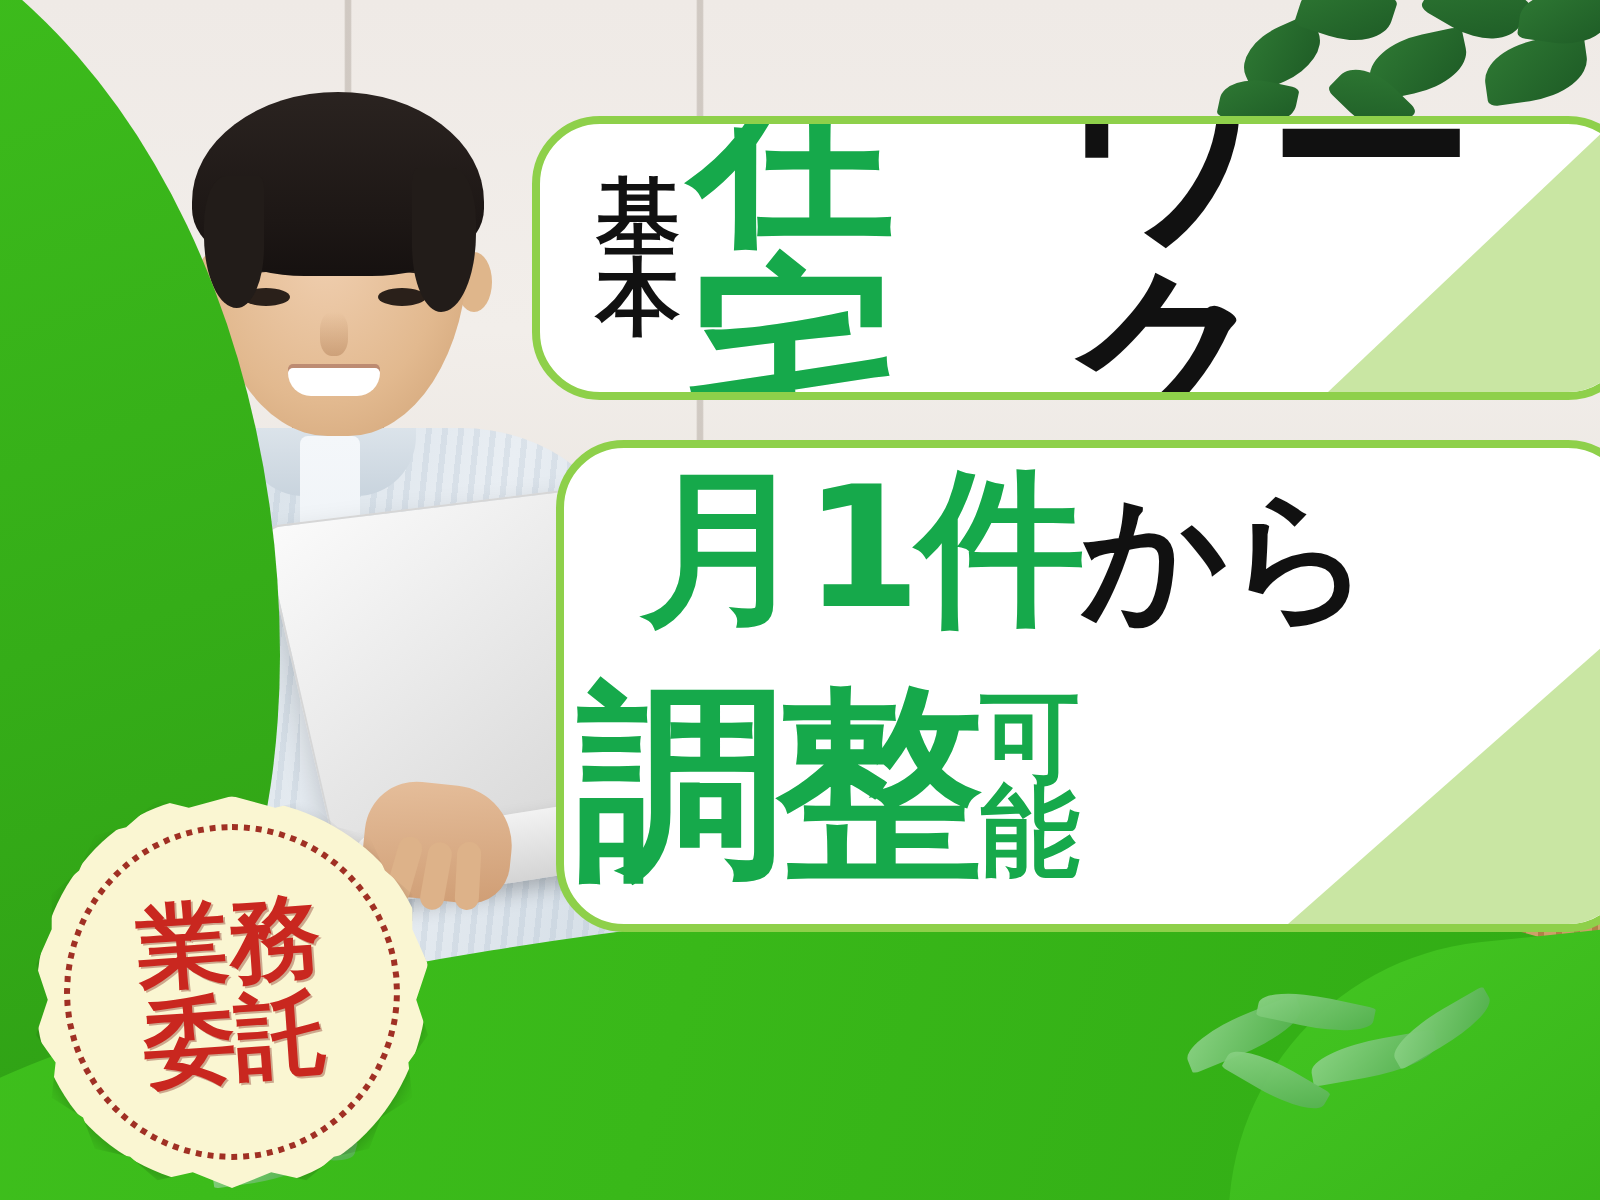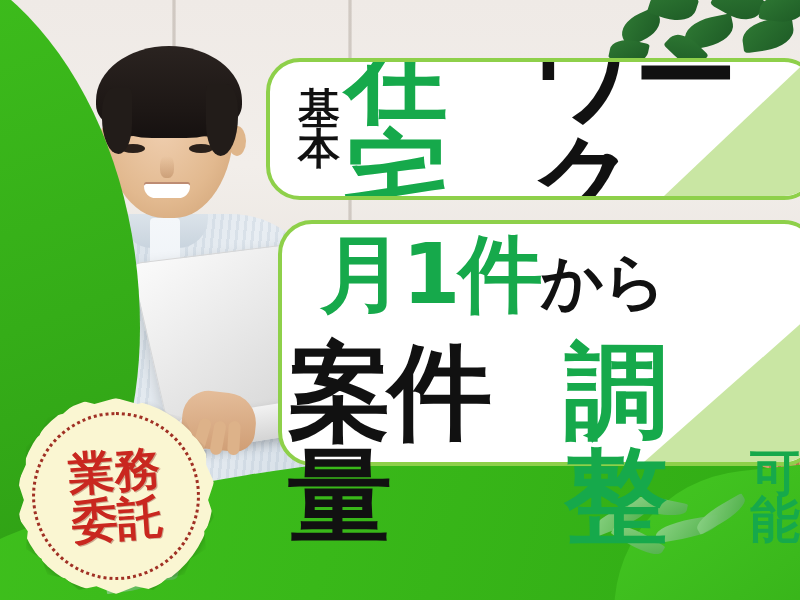--- a/index.html
+++ b/index.html
@@ -262,21 +262,21 @@
     font-size:42px; letter-spacing:0; margin-right:4px;
     line-height:.96;
   }
   .big1{ font-size:104px; letter-spacing:-3px;font-family:Liberation Serif, serif; }
 
   
   .row2{
     position:absolute; left:320px; top:232px; display:flex; align-items:baseline; z-index:5;
   }
   .row2 .t{ font-size:84px; letter-spacing:-2px; }
-  .row2 .t2{ font-size:62px; letter-spacing:-1px; }
+  .row2 .t2{ font-size:72px; letter-spacing:-1px; }
   .row3{
     position:absolute; left:288px; top:340px; display:flex; align-items:flex-end; z-index:5;
   }
   .row3 .t{ font-size:104px; letter-spacing:-4px; }
   .stack-kano{
     display:flex; flex-direction:column; font-size:50px; line-height:.94;
     margin-left:2px; padding-bottom:4px;
   }
 
   
@@ -404,21 +404,20 @@
   <div class="banner" id="banner-two">
     <div class="wedge" id="wedge-two"></div>
   </div>
 
   <div class="row2">
     <span class="jp t green-tx">月1件</span>
     <span class="jp t2 black-tx">から</span>
   </div>
 
   <div class="row3">
-    <span class="jp t black-tx">案件量</span>
     <span class="jp t green-tx">調整</span>
     <span class="jp green-tx stack-kano">
       <span>可</span>
       <span>能</span>
     </span>
   </div>
 
   <div id="badge">
     <div class="badge-shape"></div>
     <div class="badge-dots"></div>

